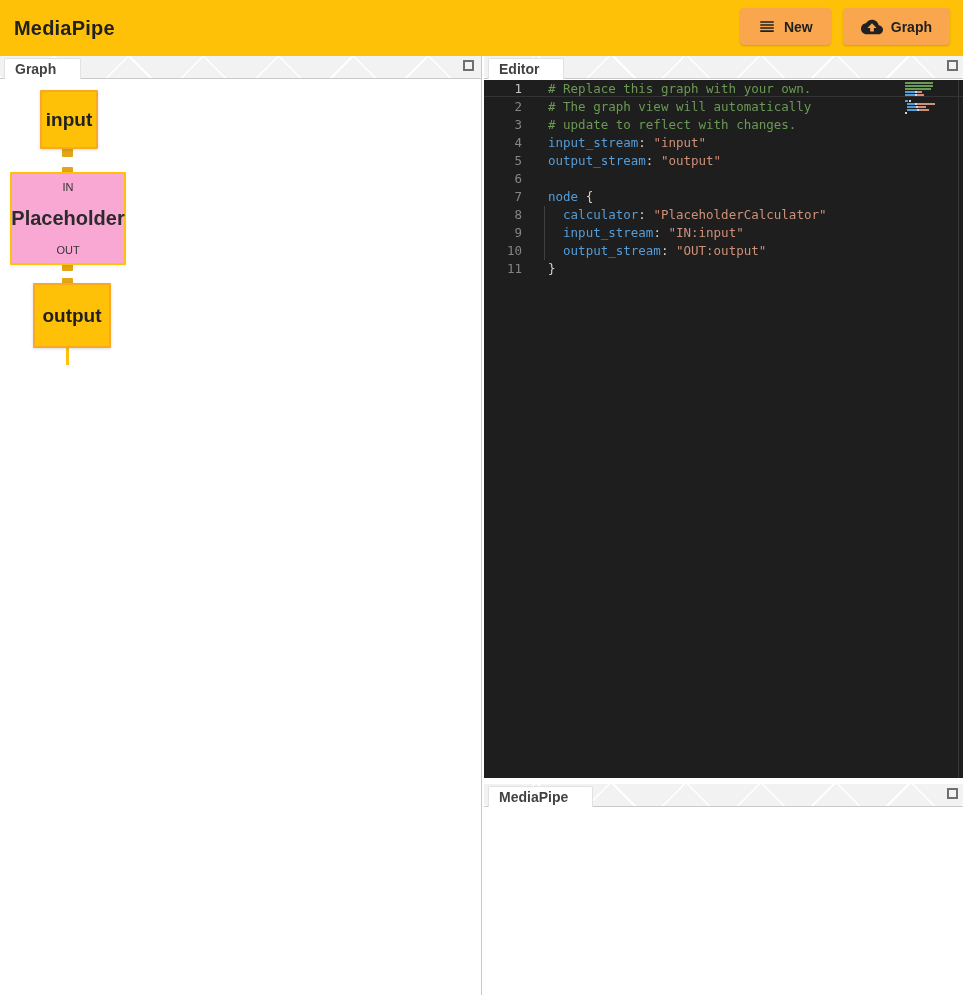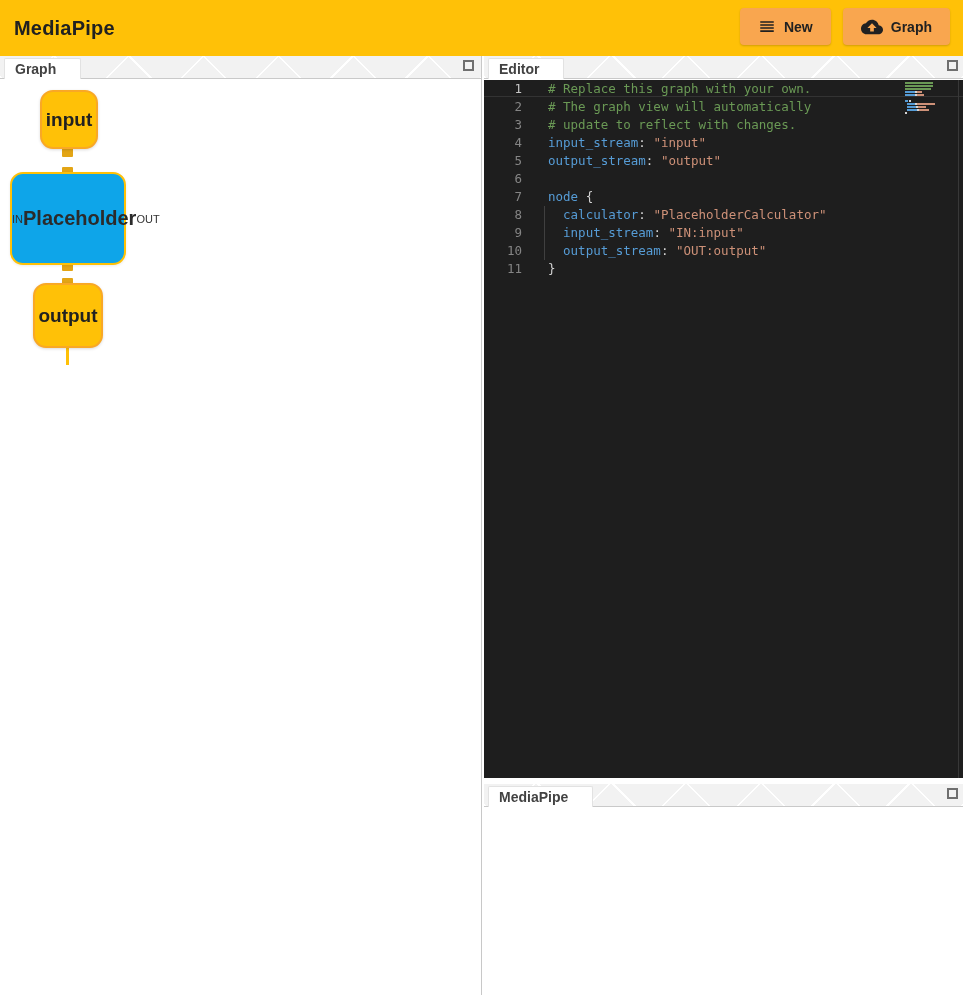--- a/index.html
+++ b/index.html
@@ -32,27 +32,27 @@
          border-radius:2px 2px 0 0; cursor:pointer; }
   .maxi { position:absolute; top:4px; width:11px; height:11px;
           border:2px solid #6f6f6f; background:transparent; cursor:pointer; }
 
   
   .graph-strip { left:0; top:56px; width:482px; }
   .graph-canvas { position:absolute; left:0; top:80px; width:481px; height:915px; background:#fff; }
   .left-divider { position:absolute; left:481px; top:56px; width:1px; height:939px; background:#c8c8c8; }
 
   .gnode { position:absolute; display:flex; align-items:center; justify-content:center;
-           border-radius:13px; cursor:pointer; }
+           border-radius:1px; cursor:pointer; }
   .gnode.stream { background:var(--c-node_fill,#FFC107);
                   border:2px solid var(--c-node_border,#F9A825);
                   font-weight:700; font-size:19px; color:var(--c-node_text,#212121);
                   box-shadow:0 1px 3px rgba(0,0,0,.15); }
-  .gnode.calculator { background:#0ea5e9; border:2px solid var(--c-calc_border,#FFC107);
-                      flex-direction:row; justify-content:space-between;
+  .gnode.calculator { background:#f9a8d4; border:2px solid var(--c-calc_border,#FFC107);
+                      flex-direction:column; justify-content:space-between;
                       padding:7px 0; box-shadow:0 1px 3px rgba(0,0,0,.08); }
   .calc-port { font-size:11px; color:#333; }
   .calc-title { font-size:20px; font-weight:600; color:#2b2b2b; }
   .edge { position:absolute; width:3px; background:var(--c-edge,#FFC107); }
   .port-sq { position:absolute; width:11px; height:11px; background:var(--c-connector,#E3A515);
              border-radius:1px; }
 
   
   .editor-strip { left:484px; top:56px; width:479px; }
   .editor { position:absolute; left:484px; top:80px; width:479px; height:698px;
@@ -130,21 +130,21 @@
     <div class="port-sq" style="left:62px; top:198px;"></div>
 
     <div class="gnode stream" style="left:40px; top:10px; width:58px; height:59px;">
       <span>input</span>
     </div>
     <div class="gnode calculator" style="left:10px; top:92px; width:116px; height:93px;">
       <span class="calc-port">IN</span>
       <span class="calc-title">Placeholder</span>
       <span class="calc-port">OUT</span>
     </div>
-    <div class="gnode stream" style="left:33px; top:203px; width:70px; height:65px;">
+    <div class="gnode stream" style="left:33px; top:203px; width:78px; height:65px;">
       <span>output</span>
     </div>
   </div>
   <div class="left-divider"></div>
 
   <div class="tabstrip editor-strip">
     <div class="tab">Editor</div>
     <div class="maxi" style="right:5px;"></div>
   </div>
   <div class="editor">

